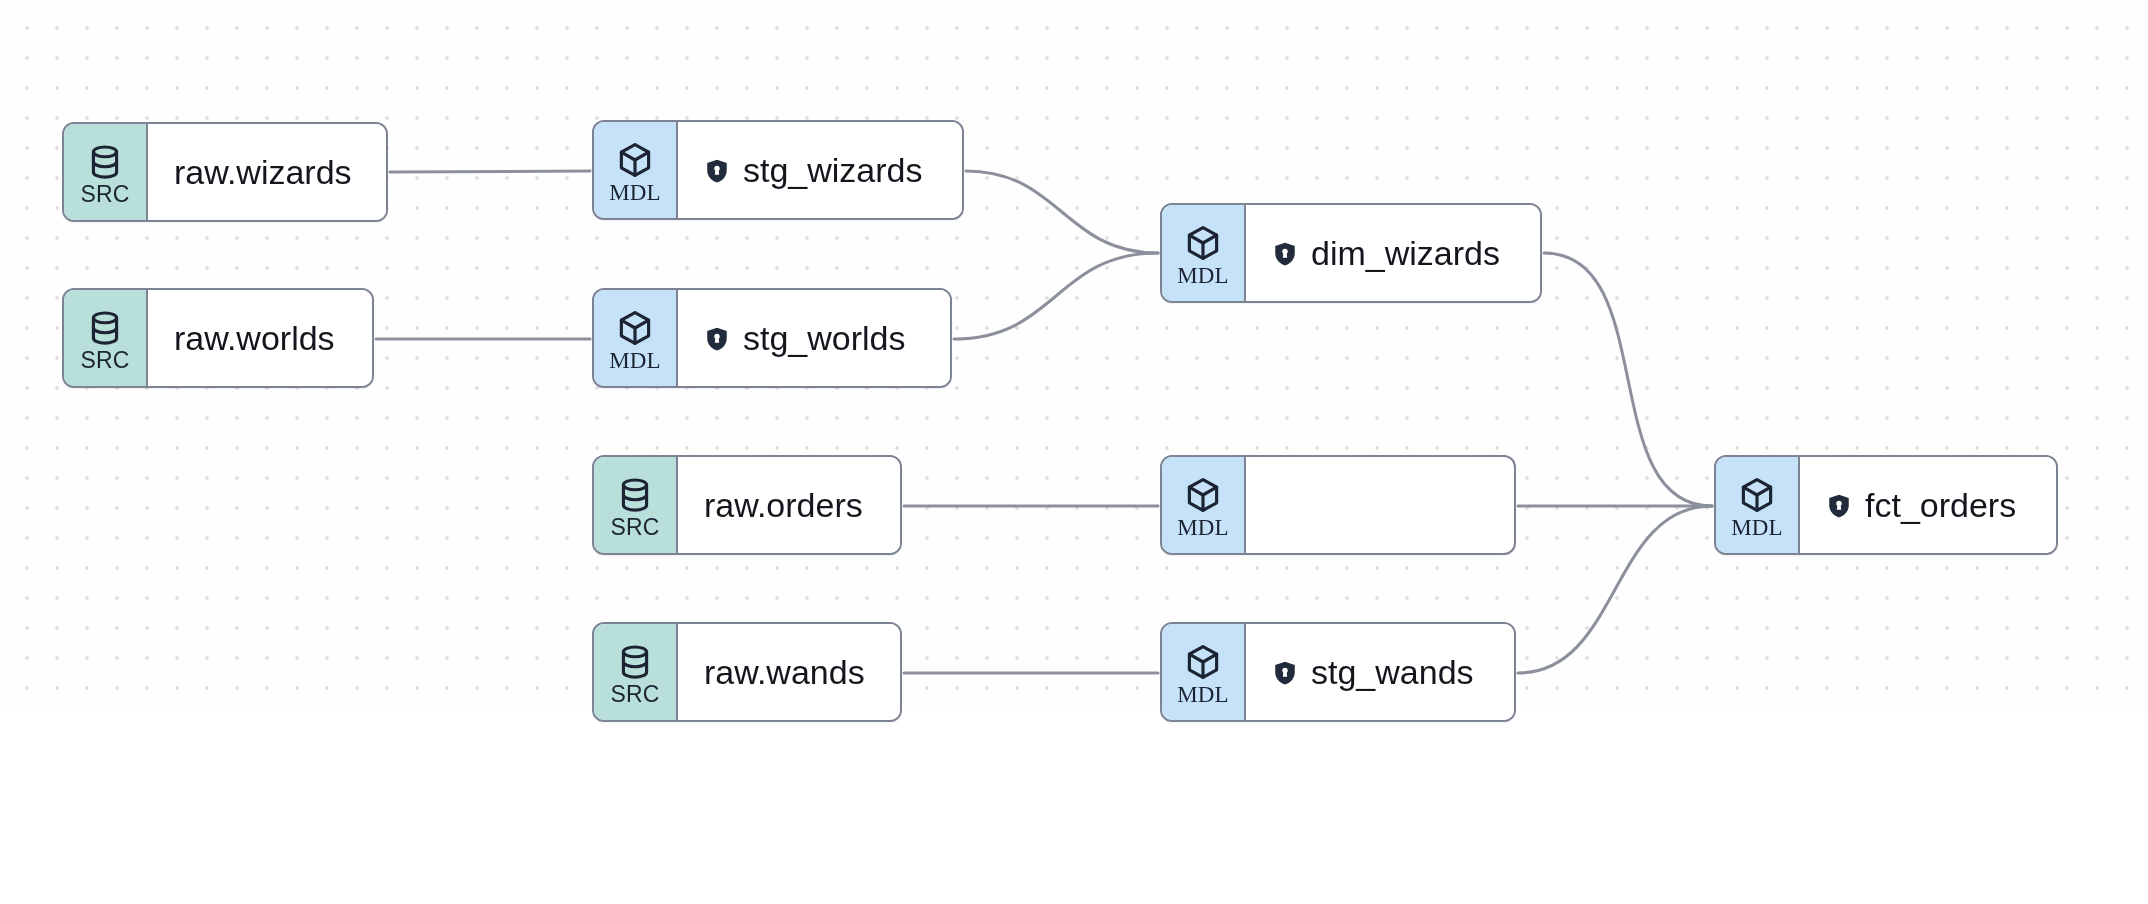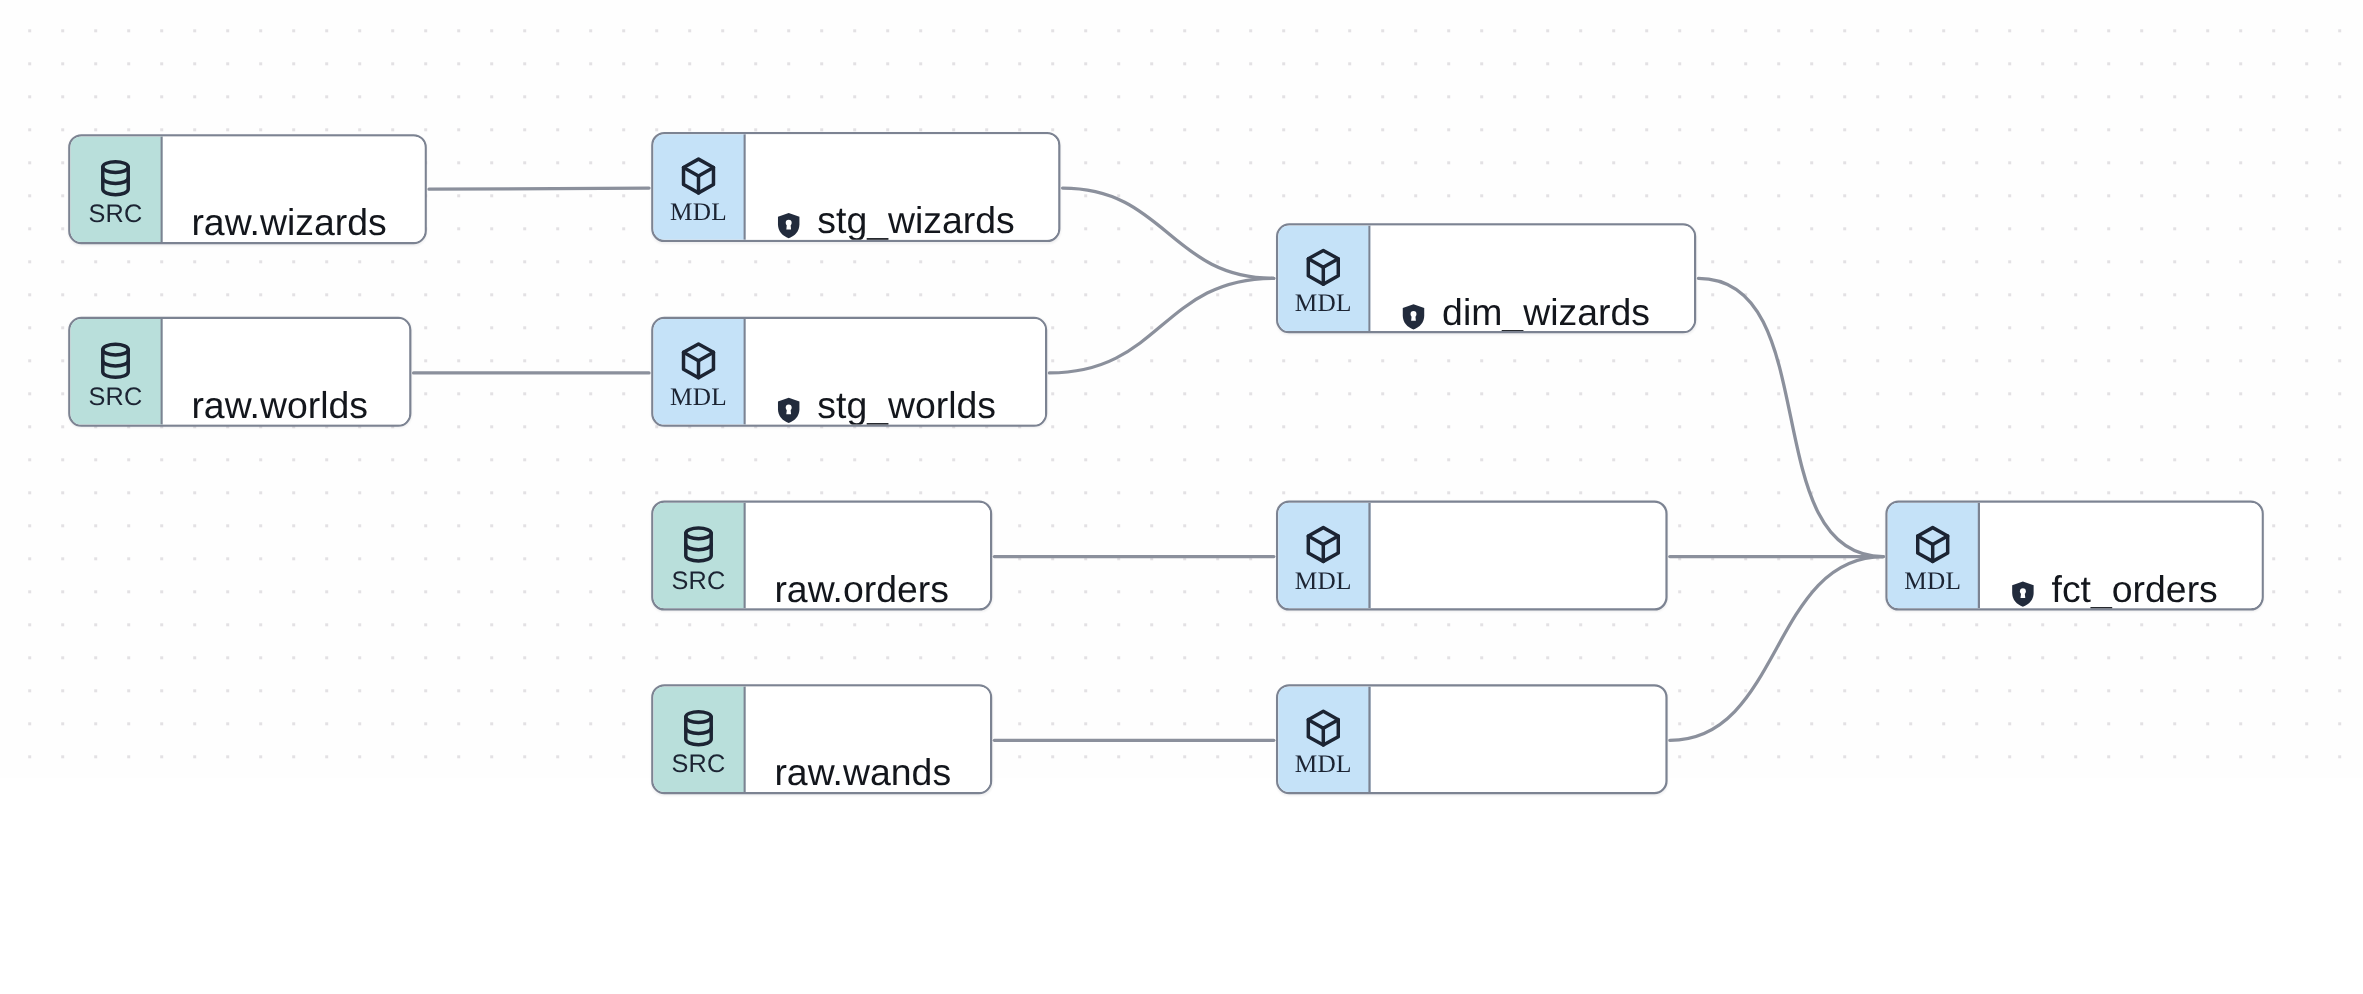--- a/index.html
+++ b/index.html
@@ -77,21 +77,21 @@
     font-weight: 400;
     color: #1c2433;
     letter-spacing: 0.2px;
     line-height: 1;
     margin-top: 1px;
   }
 
   .node-body {
     flex: 1 1 auto;
     display: flex;
-    align-items: flex-end;
+    align-items: center;
     gap: 13px;
     padding: 0 24px 0 26px;
     background: #ffffff;
     white-space: nowrap;
   }
 
   .shield-icon {
     flex: 0 0 auto;
     width: 26px;
     height: 26px;
@@ -267,20 +267,30 @@
         <div class="node-badge">
           <span class="badge-icon">
             <svg viewBox="0 0 24 24" fill="none" stroke="#1c2433" stroke-width="2" stroke-linecap="round" stroke-linejoin="round">
               <path d="M12 2.3 L20.6 7.1 V16.9 L12 21.7 L3.4 16.9 V7.1 Z"></path>
               <path d="M3.4 7.1 L12 12 L20.6 7.1"></path>
               <path d="M12 12 V21.7"></path>
             </svg>
           </span>
           <span class="badge-label">MDL</span>
         </div>
+        <div class="node-body">
+          <span class="shield-icon">
+            <svg viewBox="0 0 24 24">
+              <path d="M12 1.5 L21 4.6 V11.2 C21 16.6 17.2 21 12 22.6 C6.8 21 3 16.6 3 11.2 V4.6 Z" fill="#222b3c"></path>
+              <circle cx="12" cy="9.6" r="2.5" fill="#ffffff"></circle>
+              <path d="M10.55 10.3 h2.9 l0.55 5.1 h-4 Z" fill="#ffffff"></path>
+            </svg>
+          </span>
+          <span class="node-label">stg_wands</span>
+        </div>
       </div>
       <div class="node mdl" style="left: 1714px; top: 455px; width: 344px; height: 100px;">
         <div class="node-badge">
           <span class="badge-icon">
             <svg viewBox="0 0 24 24" fill="none" stroke="#1c2433" stroke-width="2" stroke-linecap="round" stroke-linejoin="round">
               <path d="M12 2.3 L20.6 7.1 V16.9 L12 21.7 L3.4 16.9 V7.1 Z"></path>
               <path d="M3.4 7.1 L12 12 L20.6 7.1"></path>
               <path d="M12 12 V21.7"></path>
             </svg>
           </span>

